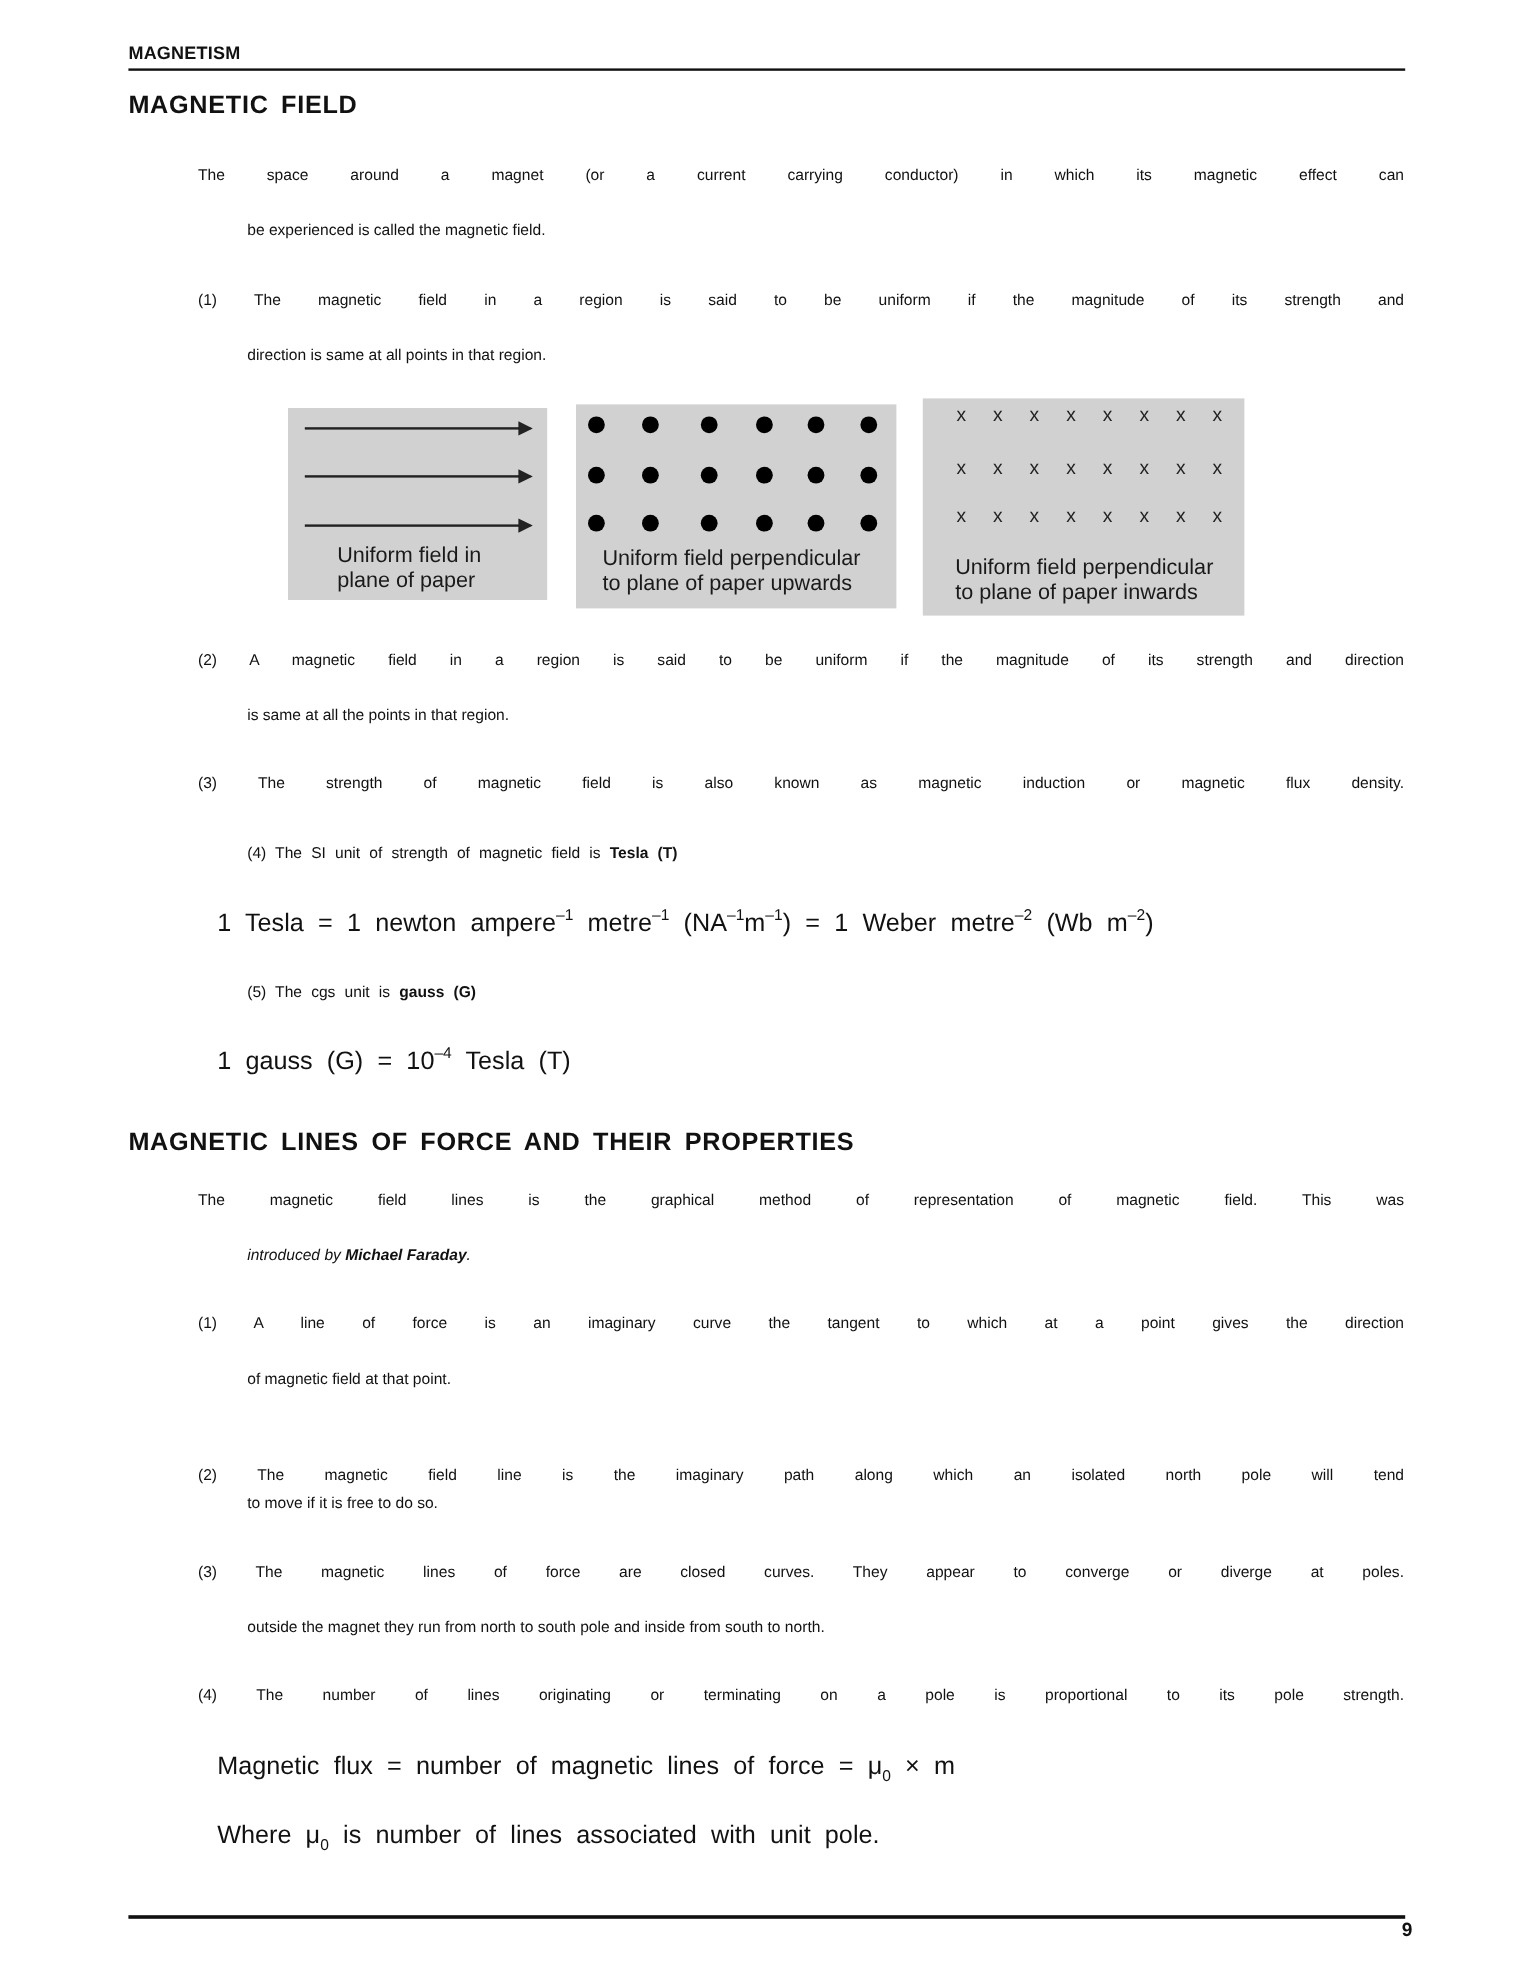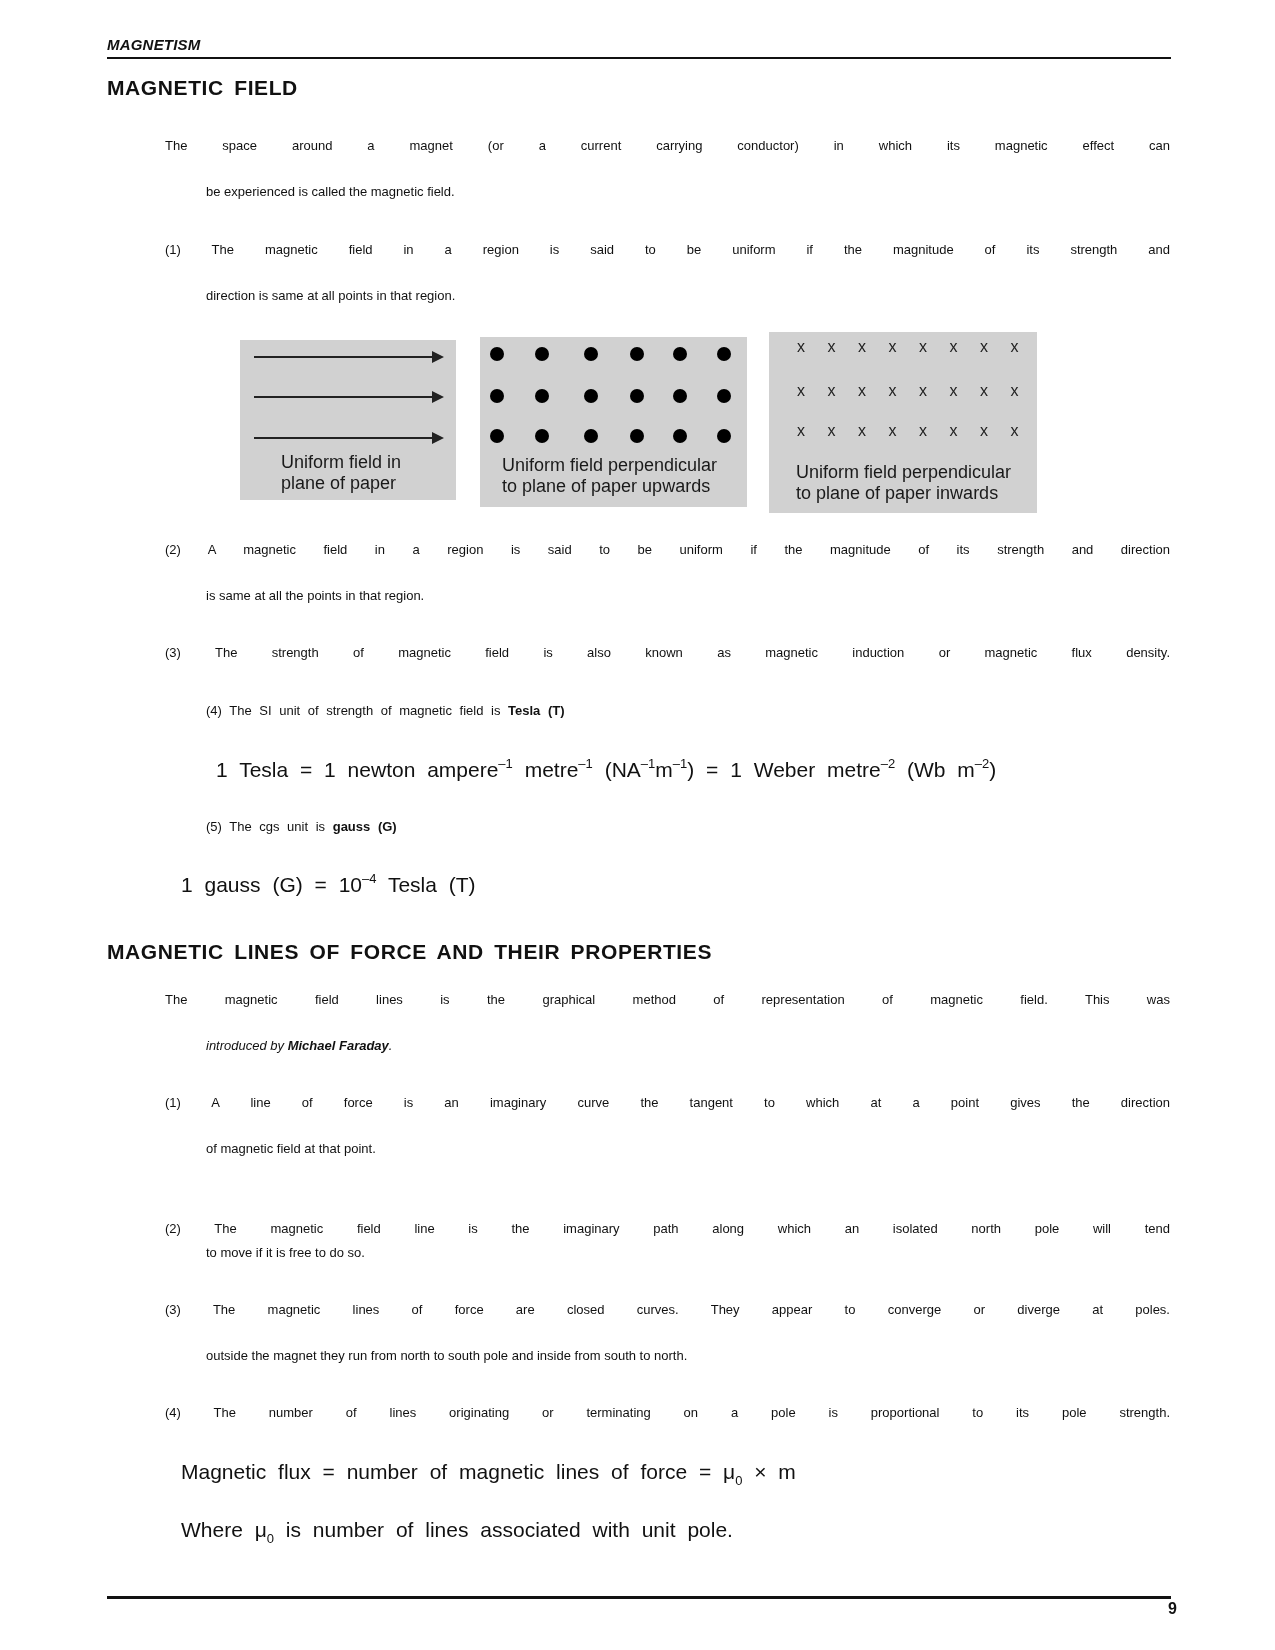--- a/index.html
+++ b/index.html
@@ -1,19 +1,19 @@
 <!DOCTYPE html>
 <html><head>
 <meta charset="utf-8">
 <style>
   html, body { margin:0; padding:0; background:#ffffff; }
   body { width:1275px; height:1650px; position:relative; overflow:hidden;
          font-family:"Liberation Sans", sans-serif; color:#111; }
   .abs { position:absolute; white-space:nowrap; }
-  .running-head { left:107px; top:36px; font-size:15px; font-weight:bold; letter-spacing:0.2px;font-style:italic; }
+  .running-head { left:107px; top:36px; font-size:15px; font-weight:bold; letter-spacing:0.2px; }
   .rule { position:absolute; left:107px; width:1064px; height:2px; background:#111; }
   .h1 { left:107px; font-size:21px; font-weight:bold; letter-spacing:0.6px; word-spacing:4px; }
   .p { left:165px; width:1005px; font-size:13px; line-height:22px; white-space:nowrap; text-align:justify; text-align-last:justify; }
   .p.last { text-align-last:left;margin-left:41px; }
   .eq { left:181px; font-size:21px; word-spacing:6px; }
   b { font-weight:bold; }
   sup { font-size:13px; vertical-align:9px; line-height:0; }
   sub { font-size:13px; vertical-align:-6px; line-height:0; }
   .fig { position:absolute; background:#d1d1d1; }
   .fig-cap { position:absolute; font-size:18px; line-height:21px; color:#1a1a1a; white-space:nowrap; }
@@ -108,21 +108,21 @@
   </div>
 </div>
 
 <div class="abs p" style="top:539px;">(2) A magnetic field in a region is said to be uniform if the magnitude of its strength and direction</div>
 <div class="abs p last" style="top:585px;">is same at all the points in that region.</div>
 
 <div class="abs p" style="top:642px;">(3) The strength of magnetic field is also known as magnetic induction or magnetic flux density.</div>
 
 <div class="abs p last" style="top:700px; word-spacing:4px;"><span>(4) The SI unit of strength of magnetic field is </span><b>Tesla (T)</b></div>
 
-<div class="abs eq" style="top:758px;margin-left:35px;"><span>1 Tesla = 1 newton ampere</span><sup>–1</sup><span> metre</span><sup>–1</sup><span> (NA</span><sup>–1</sup><span>m</span><sup>–1</sup><span>) = 1 Weber metre</span><sup>–2</sup><span> (Wb m</span><sup>–2</sup><span>)</span></div>
+<div class="abs eq" style="top:758px;"><span>1 Tesla = 1 newton ampere</span><sup>–1</sup><span> metre</span><sup>–1</sup><span> (NA</span><sup>–1</sup><span>m</span><sup>–1</sup><span>) = 1 Weber metre</span><sup>–2</sup><span> (Wb m</span><sup>–2</sup><span>)</span></div>
 
 <div class="abs p last" style="top:816px; word-spacing:4px;"><span>(5) The cgs unit is </span><b>gauss (G)</b></div>
 
 <div class="abs eq" style="top:873px;"><span>1 gauss (G) = 10</span><sup>–4</sup><span> Tesla (T)</span></div>
 
 <div class="abs h1" style="top:940px;">MAGNETIC  LINES  OF  FORCE  AND  THEIR  PROPERTIES</div>
 
 <div class="abs p" style="top:989px;">The magnetic field lines is the graphical method of representation of magnetic field. This was</div>
 <div class="abs p last" style="top:1035px;font-style:italic;"><span>introduced by </span><b>Michael Faraday</b><span>.</span></div>
 

